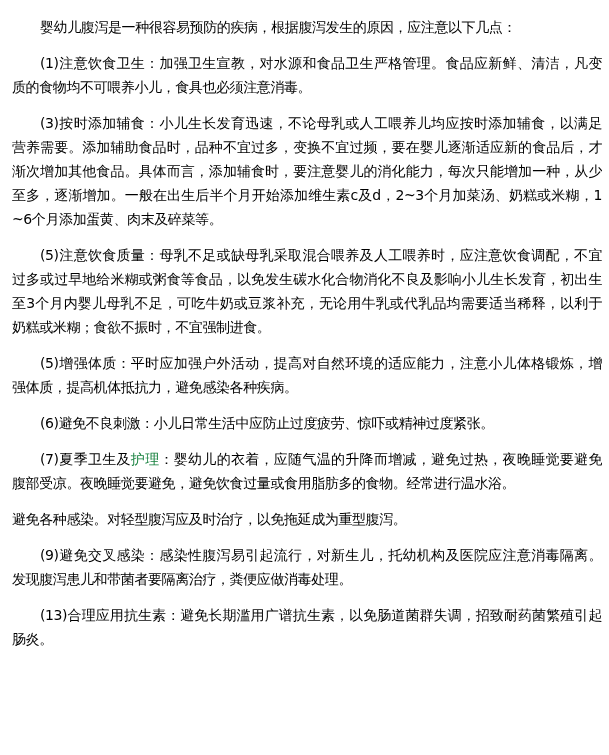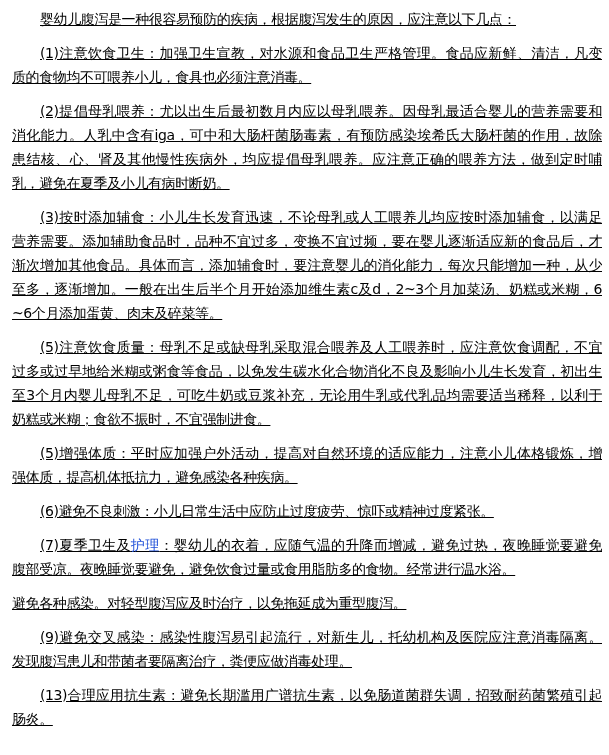--- a/index.html
+++ b/index.html
@@ -14,72 +14,65 @@
       font-family: "DejaVu Sans", "Liberation Sans", sans-serif;
       color: #000000;
     }
     .article {
       position: absolute;
       left: 12px;
       top: 3px;
       width: 590px;
     }
     .para {
-      margin: 4px 0 10px 0;
+      margin: 12px 0 10px 0;
       font-size: 14px;
       line-height: 24px;
       letter-spacing: -0.4px;
       white-space: nowrap;
-      text-decoration: underline;
     }
     .line {
       display: block;
       height: 24px;
       text-align: justify;
       text-align-last: justify;
       overflow: hidden;
     }
     .line.last {
       text-align-last: left;
     }
     .line.first {
       padding-left: 28px;
     }
     .link {
-      color: #1d4ed8;
+      color: #15803d;
       text-decoration: none;
       cursor: pointer;
     }
   </style>
 </head>
 <body>
 
 <div class="article">
 
   <p class="para">
     <span class="line first last">婴幼儿腹泻是一种很容易预防的疾病，根据腹泻发生的原因，应注意以下几点：</span>
   </p>
 
   <p class="para">
     <span class="line first">(1)注意饮食卫生：加强卫生宣教，对水源和食品卫生严格管理。食品应新鲜、清洁，凡变</span>
     <span class="line last">质的食物均不可喂养小儿，食具也必须注意消毒。</span>
   </p>
 
-  <p class="para">
-    <span class="line first">(2)提倡母乳喂养：尤以出生后最初数月内应以母乳喂养。因母乳最适合婴儿的营养需要和</span>
-    <span class="line">消化能力。人乳中含有iga，可中和大肠杆菌肠毒素，有预防感染埃希氏大肠杆菌的作用，故除</span>
-    <span class="line">患结核、心、肾及其他慢性疾病外，均应提倡母乳喂养。应注意正确的喂养方法，做到定时哺</span>
-    <span class="line last">乳，避免在夏季及小儿有病时断奶。</span>
-  </p>
 
   <p class="para">
     <span class="line first">(3)按时添加辅食：小儿生长发育迅速，不论母乳或人工喂养儿均应按时添加辅食，以满足</span>
     <span class="line">营养需要。添加辅助食品时，品种不宜过多，变换不宜过频，要在婴儿逐渐适应新的食品后，才</span>
     <span class="line">渐次增加其他食品。具体而言，添加辅食时，要注意婴儿的消化能力，每次只能增加一种，从少</span>
-    <span class="line">至多，逐渐增加。一般在出生后半个月开始添加维生素c及d，2~3个月加菜汤、奶糕或米糊，6</span>
+    <span class="line">至多，逐渐增加。一般在出生后半个月开始添加维生素c及d，2~3个月加菜汤、奶糕或米糊，1</span>
     <span class="line last">~6个月添加蛋黄、肉末及碎菜等。</span>
   </p>
 
   <p class="para">
     <span class="line first">(5)注意饮食质量：母乳不足或缺母乳采取混合喂养及人工喂养时，应注意饮食调配，不宜</span>
     <span class="line">过多或过早地给米糊或粥食等食品，以免发生碳水化合物消化不良及影响小儿生长发育，初出生</span>
     <span class="line">至3个月内婴儿母乳不足，可吃牛奶或豆浆补充，无论用牛乳或代乳品均需要适当稀释，以利于</span>
     <span class="line last">奶糕或米糊；食欲不振时，不宜强制进食。</span>
   </p>
 

